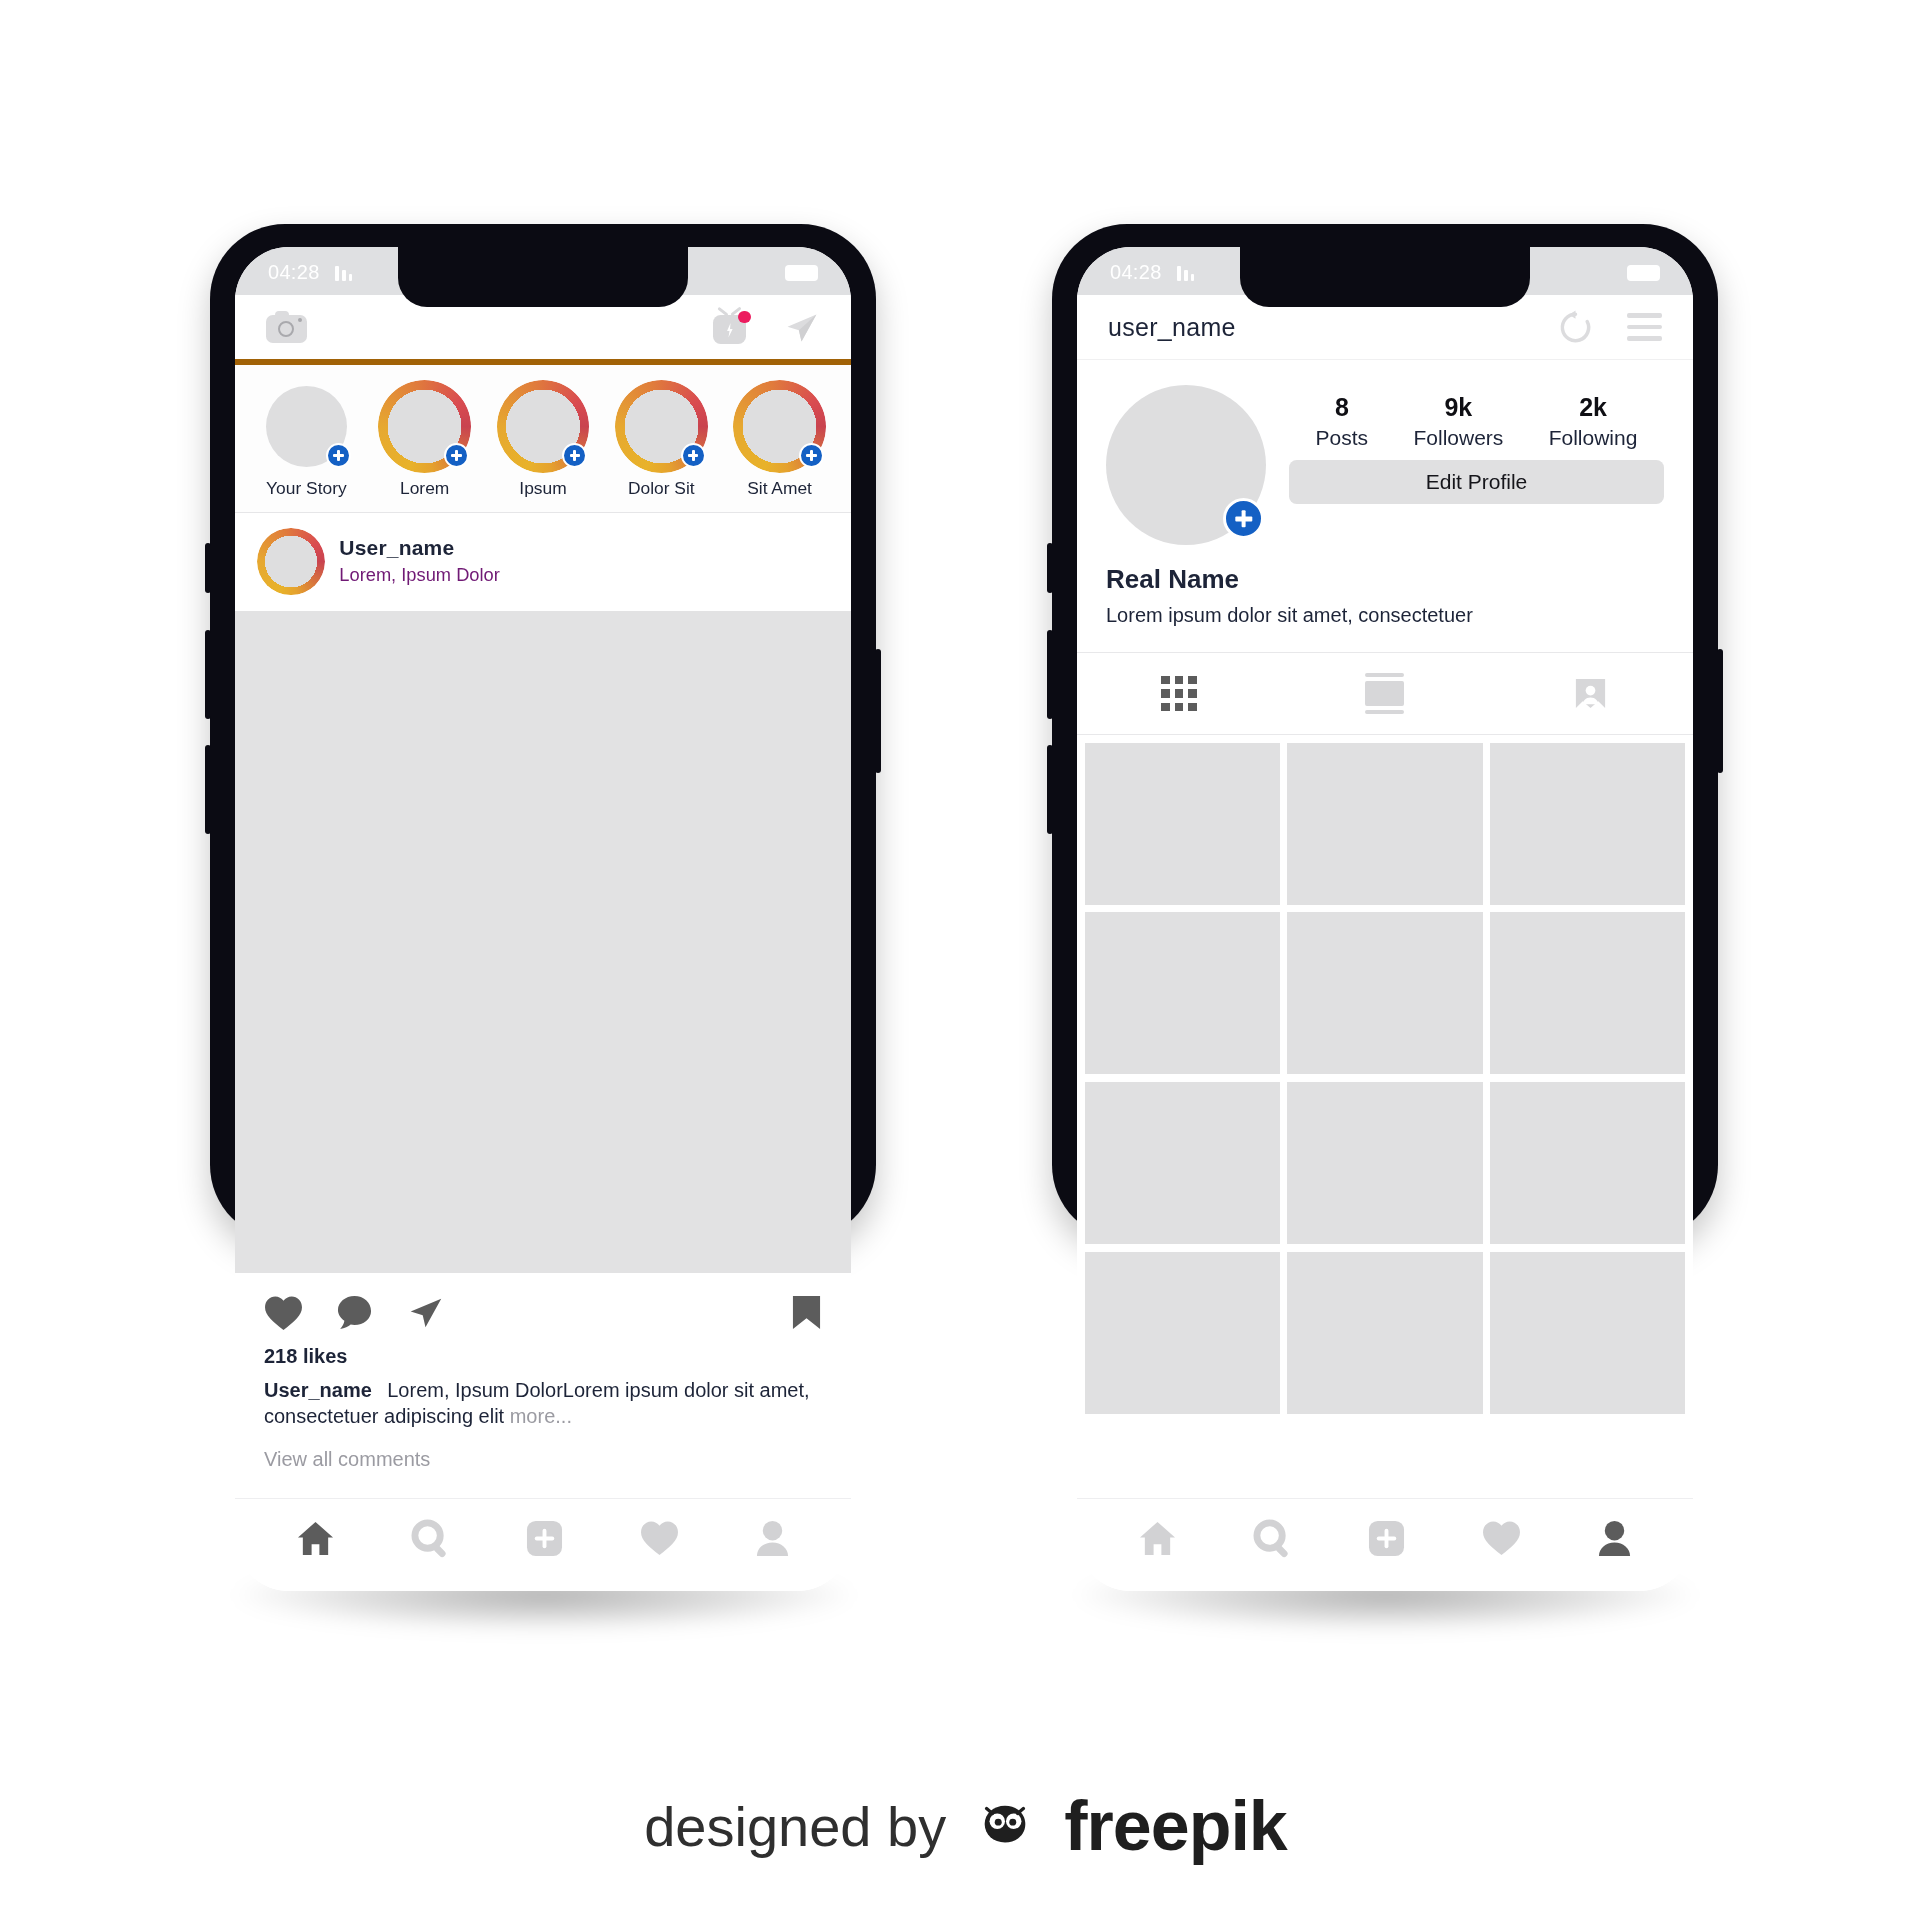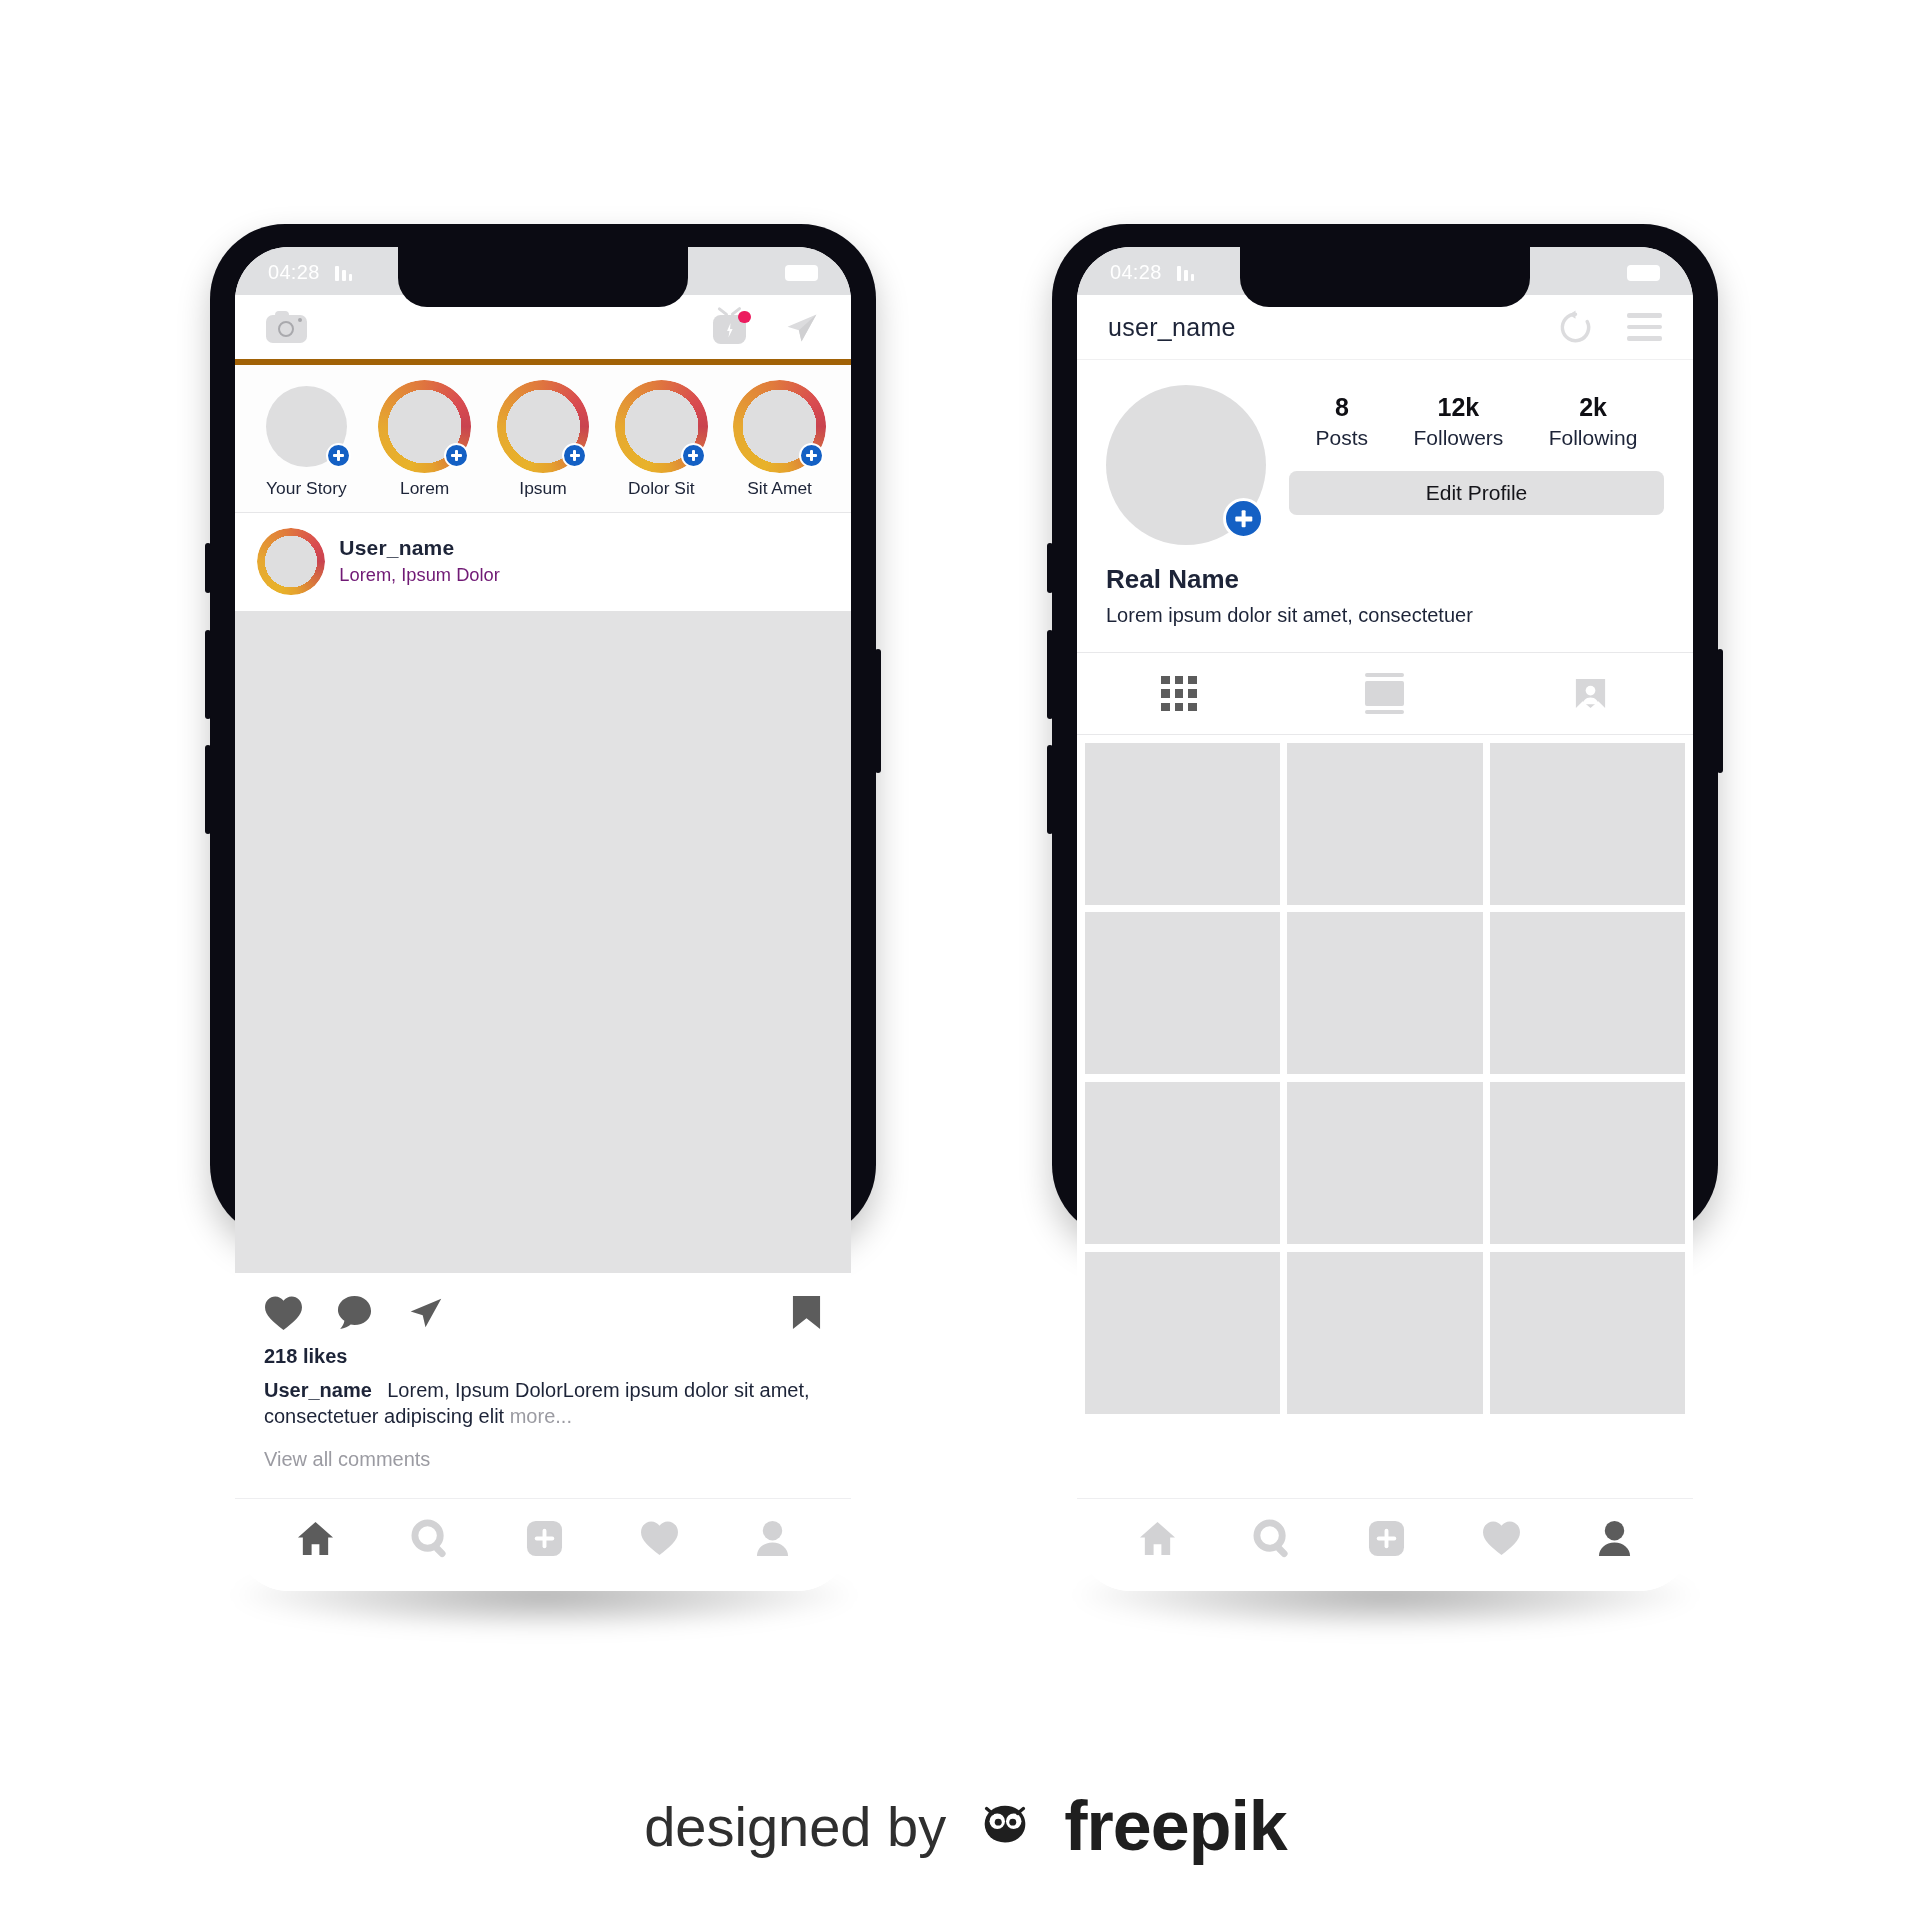--- a/index.html
+++ b/index.html
@@ -208,21 +208,21 @@
   }
   .prof-av-plus::before{ width:17.4px; height:4.8px; transform:translate(-50%,-50%); }
   .prof-av-plus::after{ width:4.8px; height:17.4px; transform:translate(-50%,-50%); }
 
   .prof-right{ flex:1; padding-top:7.7px; }
   .stats{ display:flex; justify-content:space-around; padding:0 3.9px; }
   .stat{ text-align:center; }
   .stat .num{ font-size:25px; font-weight:bold; color:#0f0f14; }
   .stat .lbl{ font-size:21px; color:#1d2438; margin-top:4.8px; }
   .edit-btn{
-    margin-top:21px; height:44px; background:#e0e0e1; border-radius:7.7px;
+    margin-top:10px; height:44px; background:#e0e0e1; border-radius:7.7px;
     display:flex; align-items:center; justify-content:center;
     font-size:21px; color:#15151a;
   }
 
   .bio{ background:#fff; padding:9.7px 29px 25px 29px; }
   .bio-name{ font-size:26px; font-weight:bold; color:#1d2438; }
   .bio-text{ font-size:20px; color:#1d2438; margin-top:8.7px; }
 
   .prof-tabs{
     background:#fff; border-top:1px solid #e8e8ea; border-bottom:1px solid #e8e8ea;
@@ -452,21 +452,21 @@
           <div class="prof-av"></div>
           <span class="prof-av-plus"></span>
         </div>
         <div class="prof-right">
           <div class="stats">
             <div class="stat">
               <div class="num">8</div>
               <div class="lbl">Posts</div>
             </div>
             <div class="stat">
-              <div class="num">12k</div>
+              <div class="num">9k</div>
               <div class="lbl">Followers</div>
             </div>
             <div class="stat">
               <div class="num">2k</div>
               <div class="lbl">Following</div>
             </div>
           </div>
           <div class="edit-btn">Edit Profile</div>
         </div>
       </div>

